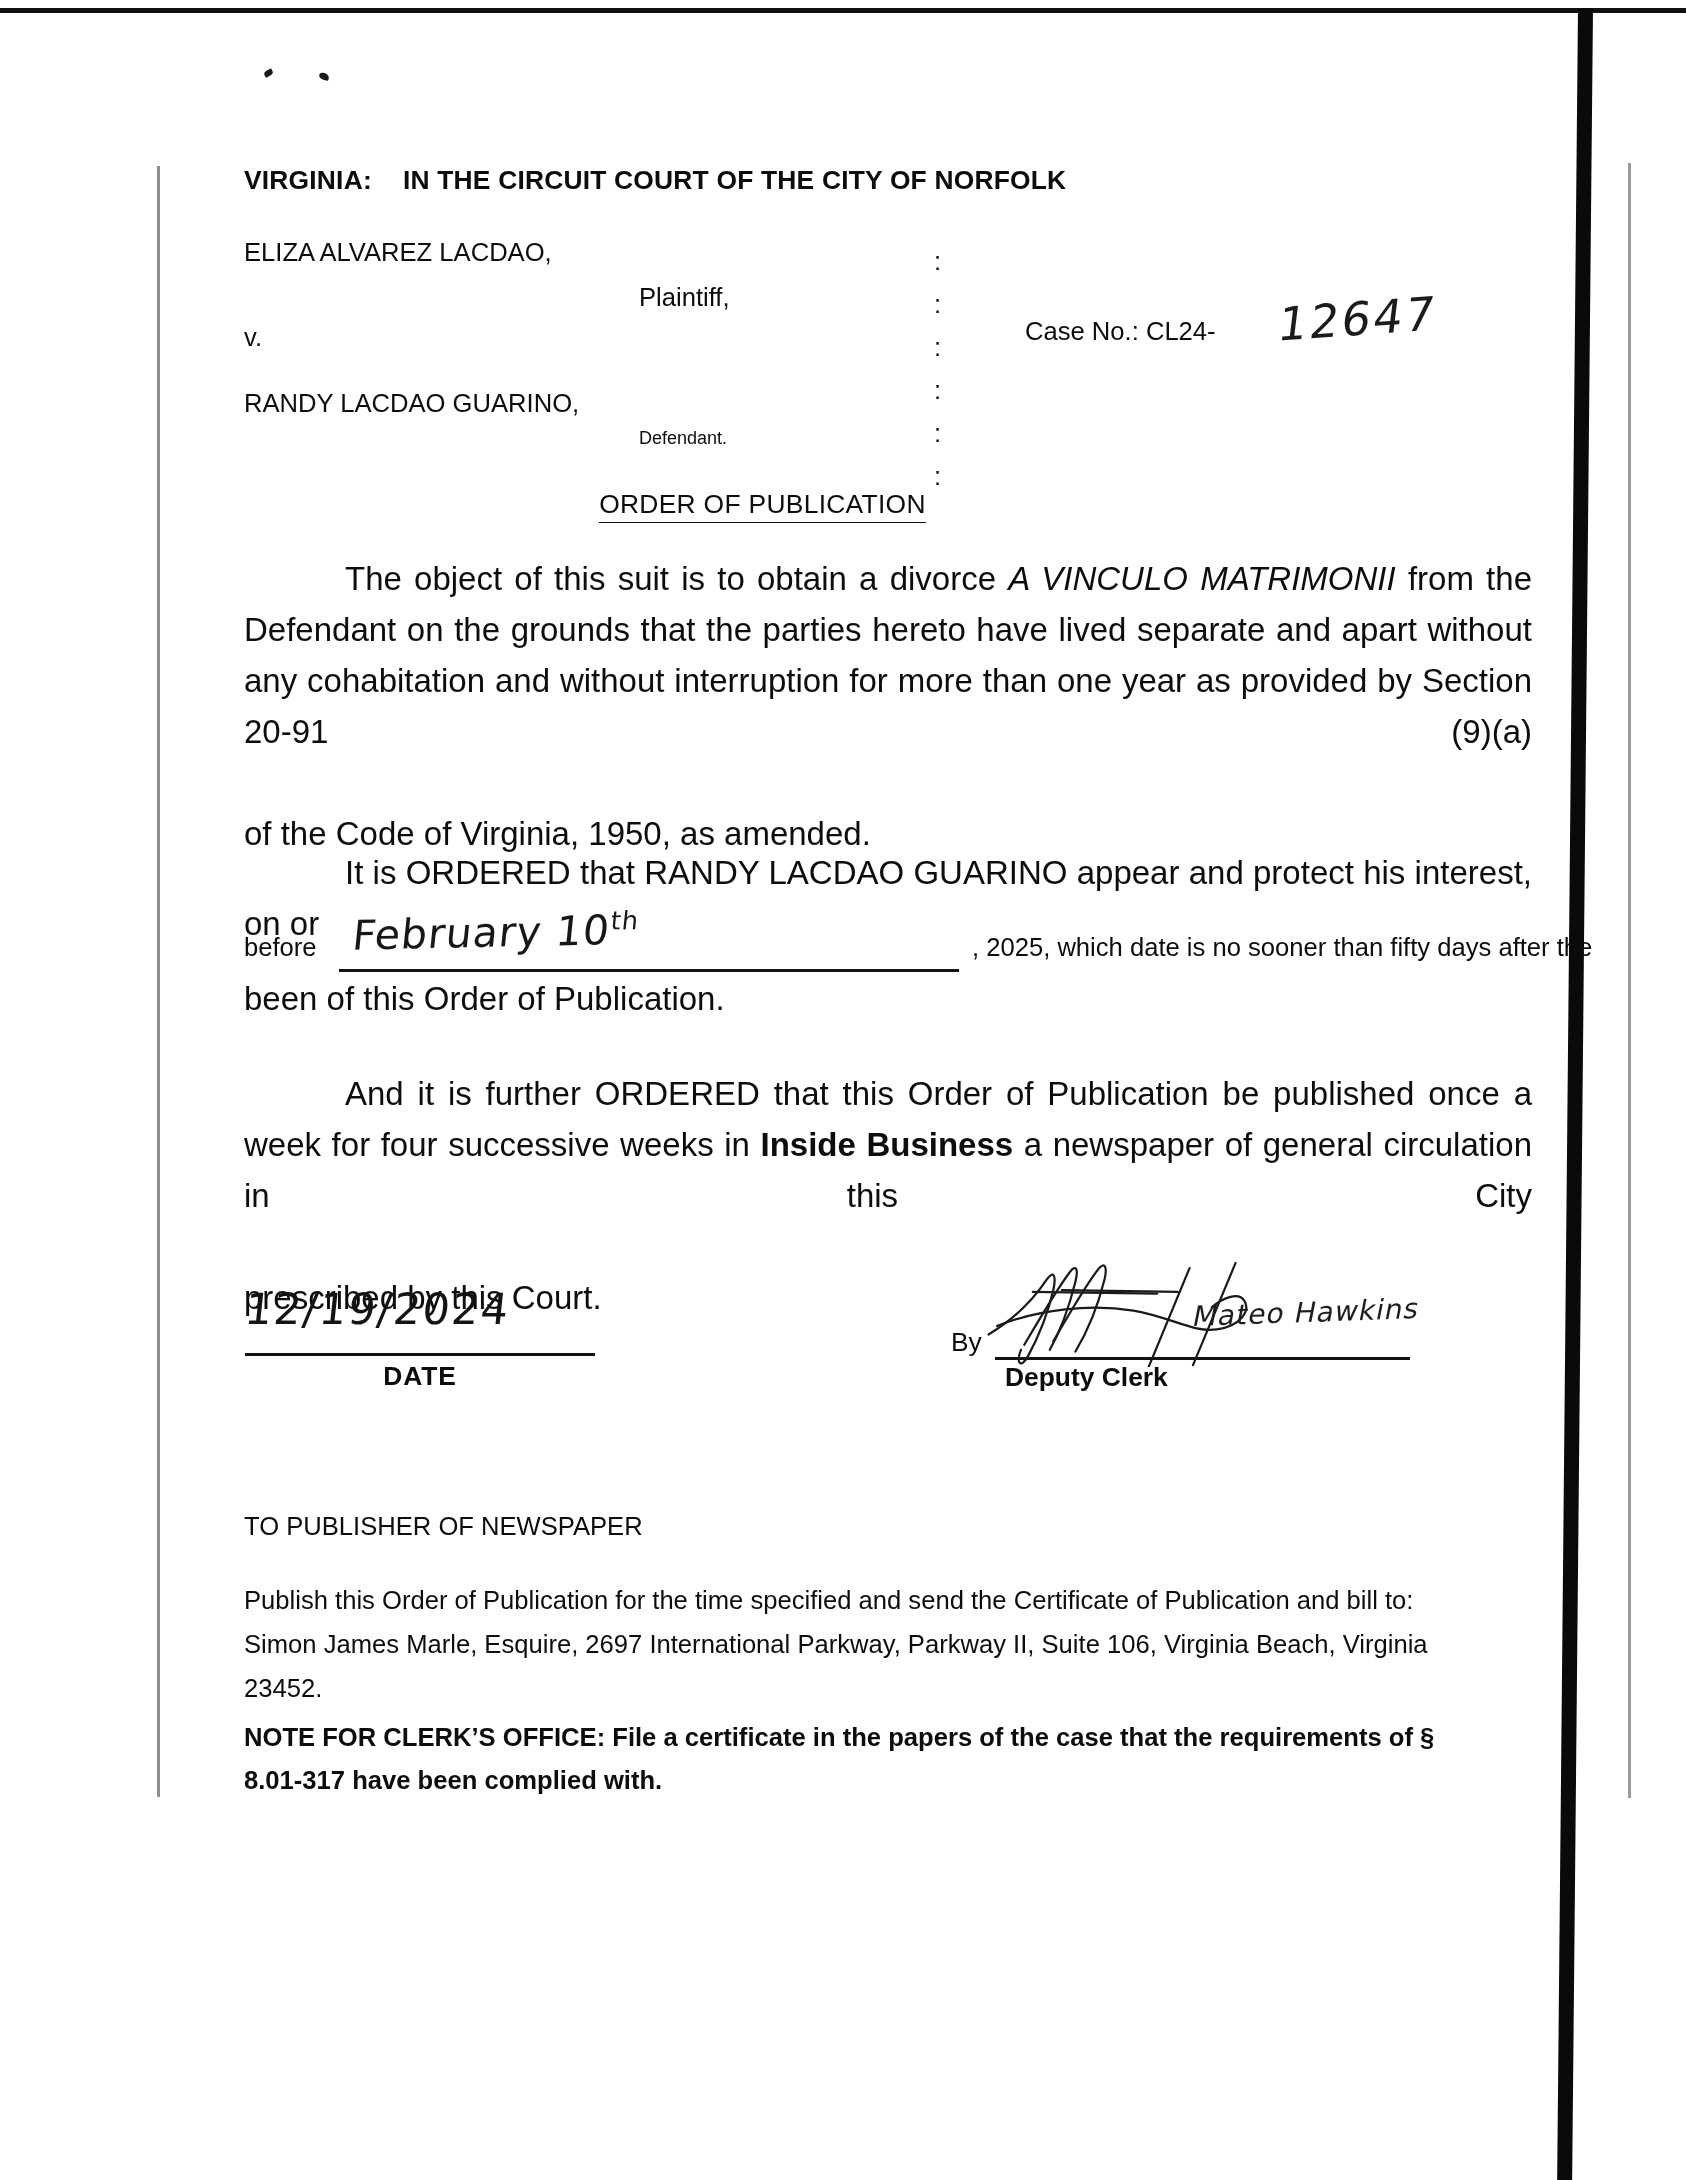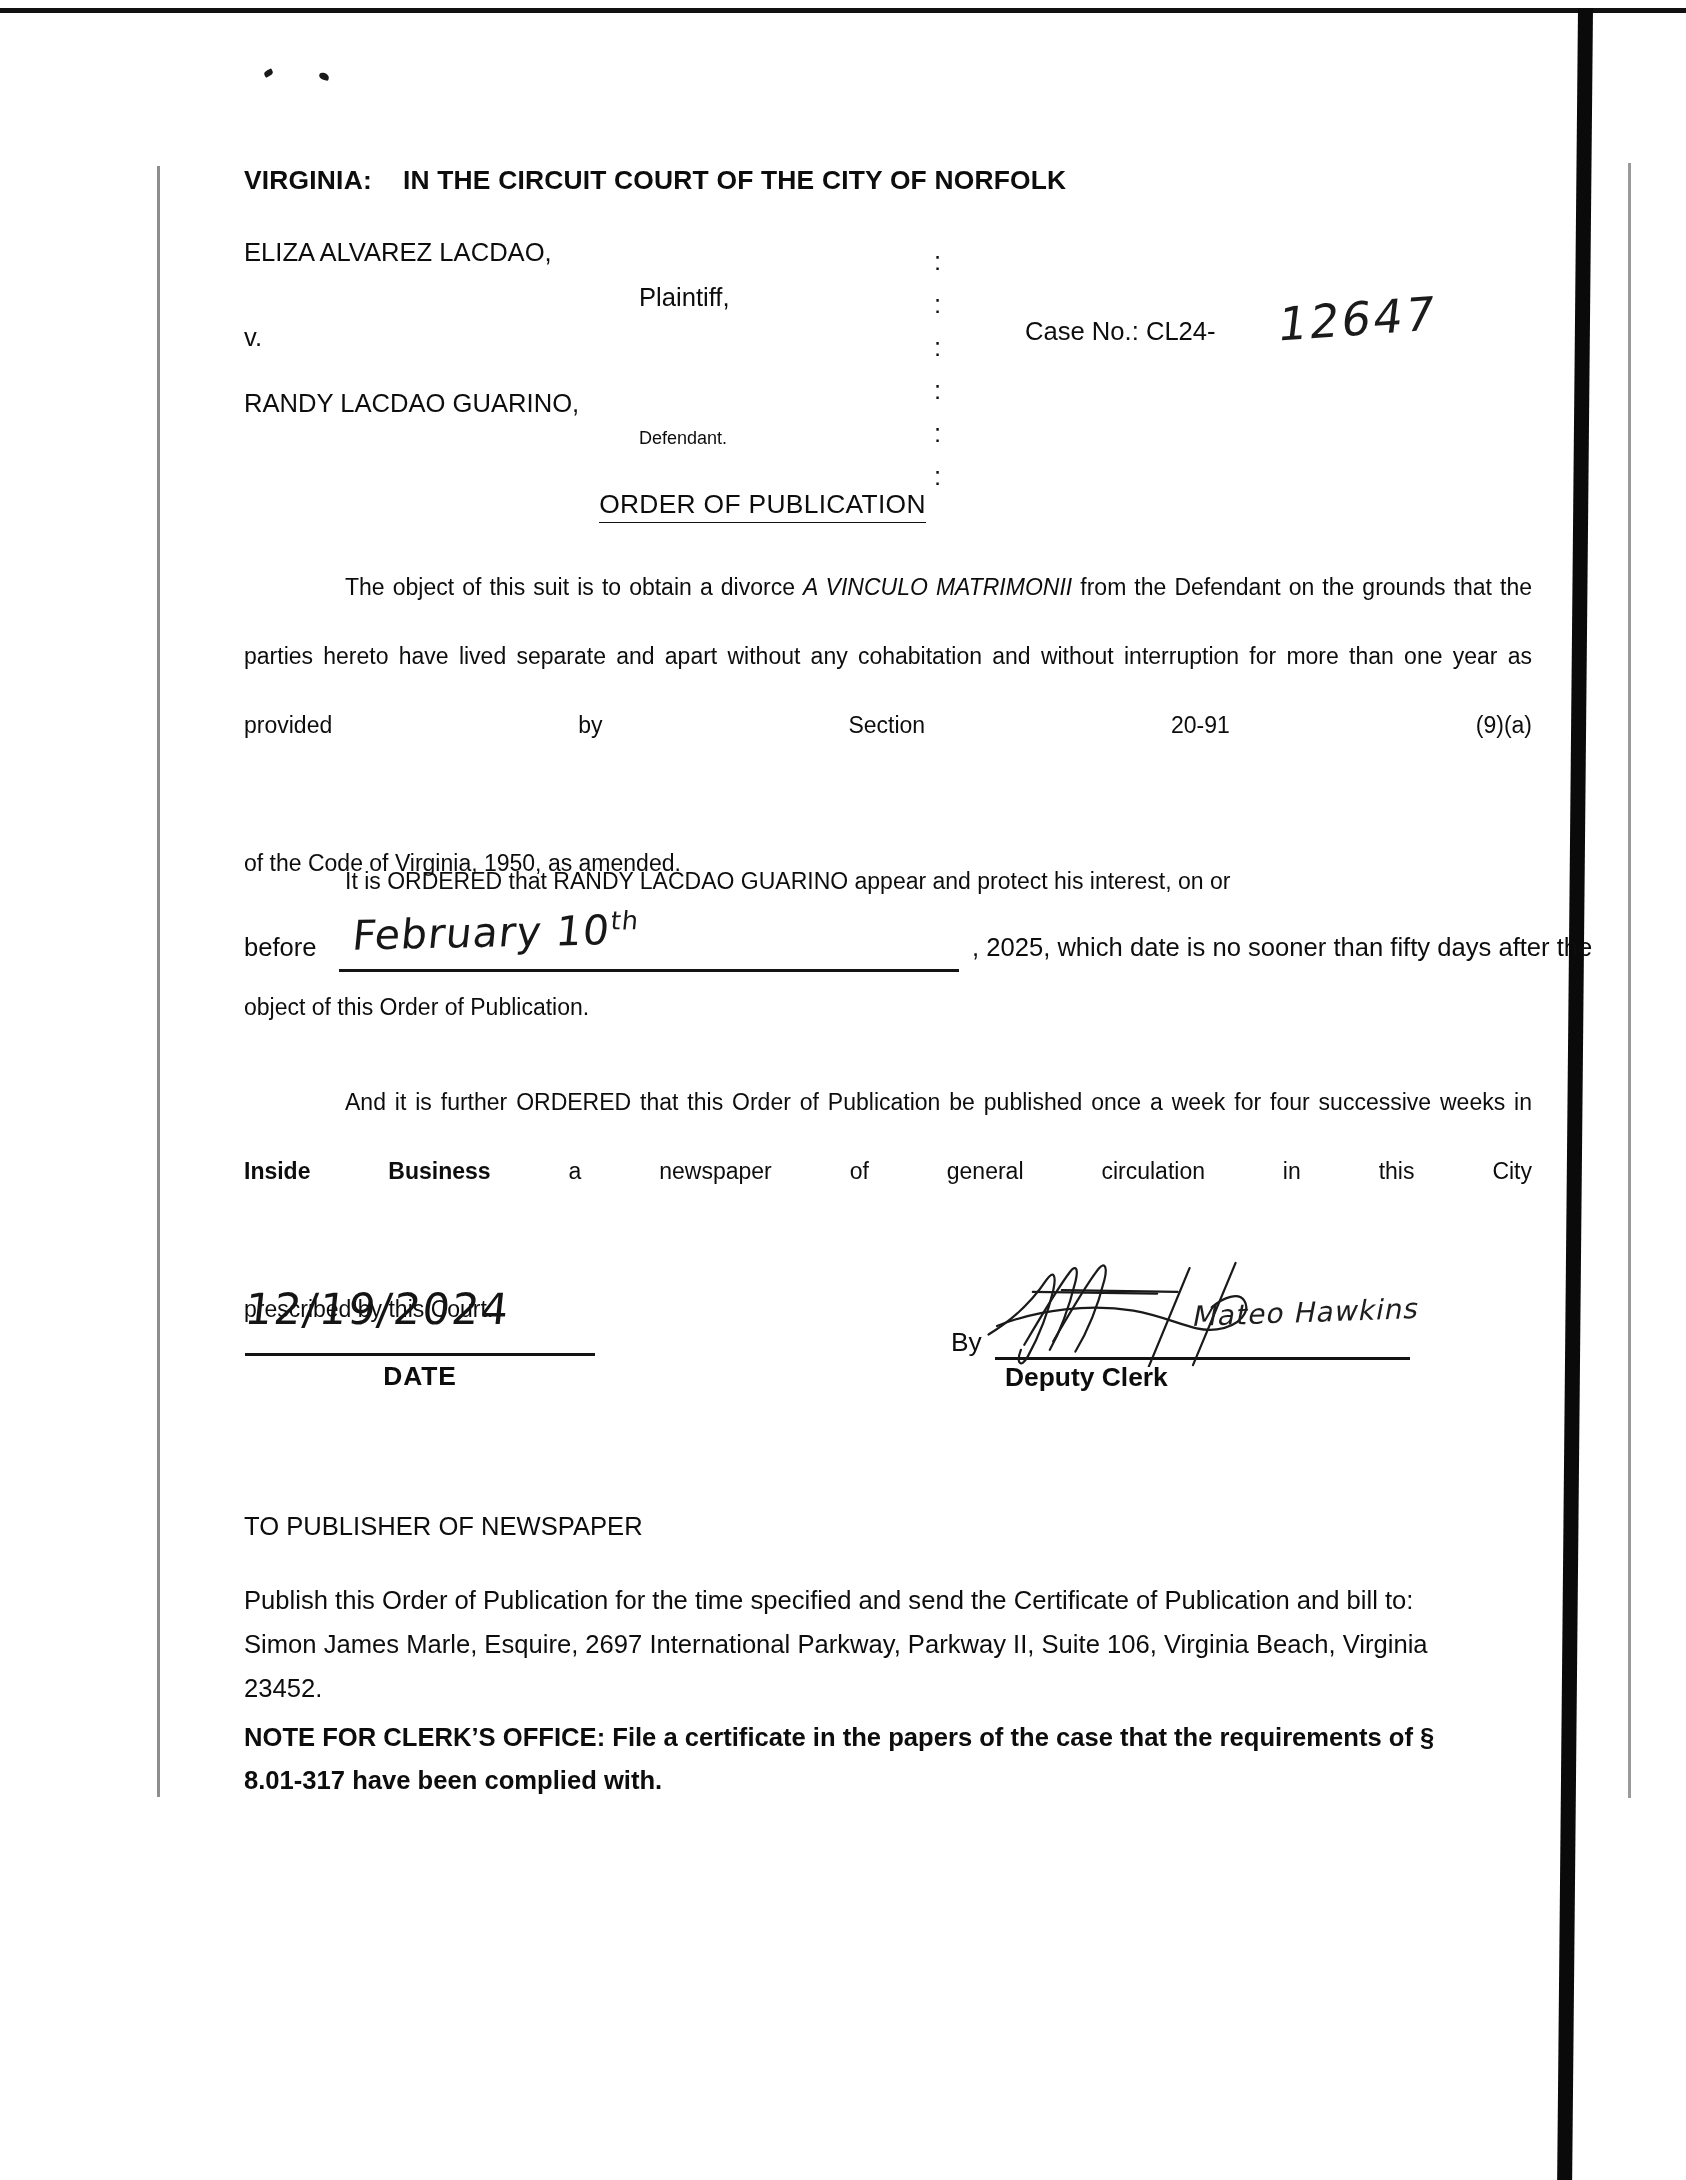--- a/index.html
+++ b/index.html
@@ -135,22 +135,22 @@
   #order-title span {
     border-bottom: 1.7px solid #111;
     padding-bottom: 2.6px;
   }
 
   
   .body-para {
     position: absolute;
     left: 244px;
     width: 1288px;
-    font-size: 23px;
-    line-height: 69px;
+    font-size: 33px;
+    line-height: 51px;
     text-align: justify;
     text-justify: inter-word;
     text-indent: 101px;
   }
   .body-para.noindent { text-indent: 0; }
   .body-para i { font-style: italic; }
   .body-para b { font-weight: bold; }
 
   #para-object     { top: 545px; }
   #para-ordered    { top: 839px; }
@@ -332,21 +332,21 @@
 
   <div class="body-para" id="para-ordered"><span>It is ORDERED that RANDY LACDAO GUARINO appear and protect his interest, on or</span></div>
 
   <div id="before-line-wrap">
     <span class="tx" id="before-word">before</span>
     <div id="date-blank-rule"></div>
     <div id="date-handwritten"><span>February 10</span><sup>th</sup></div>
     <span class="tx" id="after-blank-text">, 2025, which date is no sooner than fifty days after the</span>
   </div>
 
-  <div class="body-para noindent" style="top:965px"><span>object of this Order of Publication.</span></div>
+  <div class="body-para noindent" style="top:965px"><span>been of this Order of Publication.</span></div>
 
   <div class="body-para" id="para-published"><span>And it is further ORDERED that this Order of Publication be published once a week for four successive weeks in </span><b>Inside Business</b><span> a newspaper of general circulation in this City</span><span class="jfix"></span><span>prescribed by this Court.</span></div>
 
   <div id="date-handwritten-signed">12/19/2024</div>
   <div id="date-rule"></div>
   <div id="date-label">DATE</div>
 
   <div id="by-label">By</div>
   <div id="signature-rule"></div>
 

